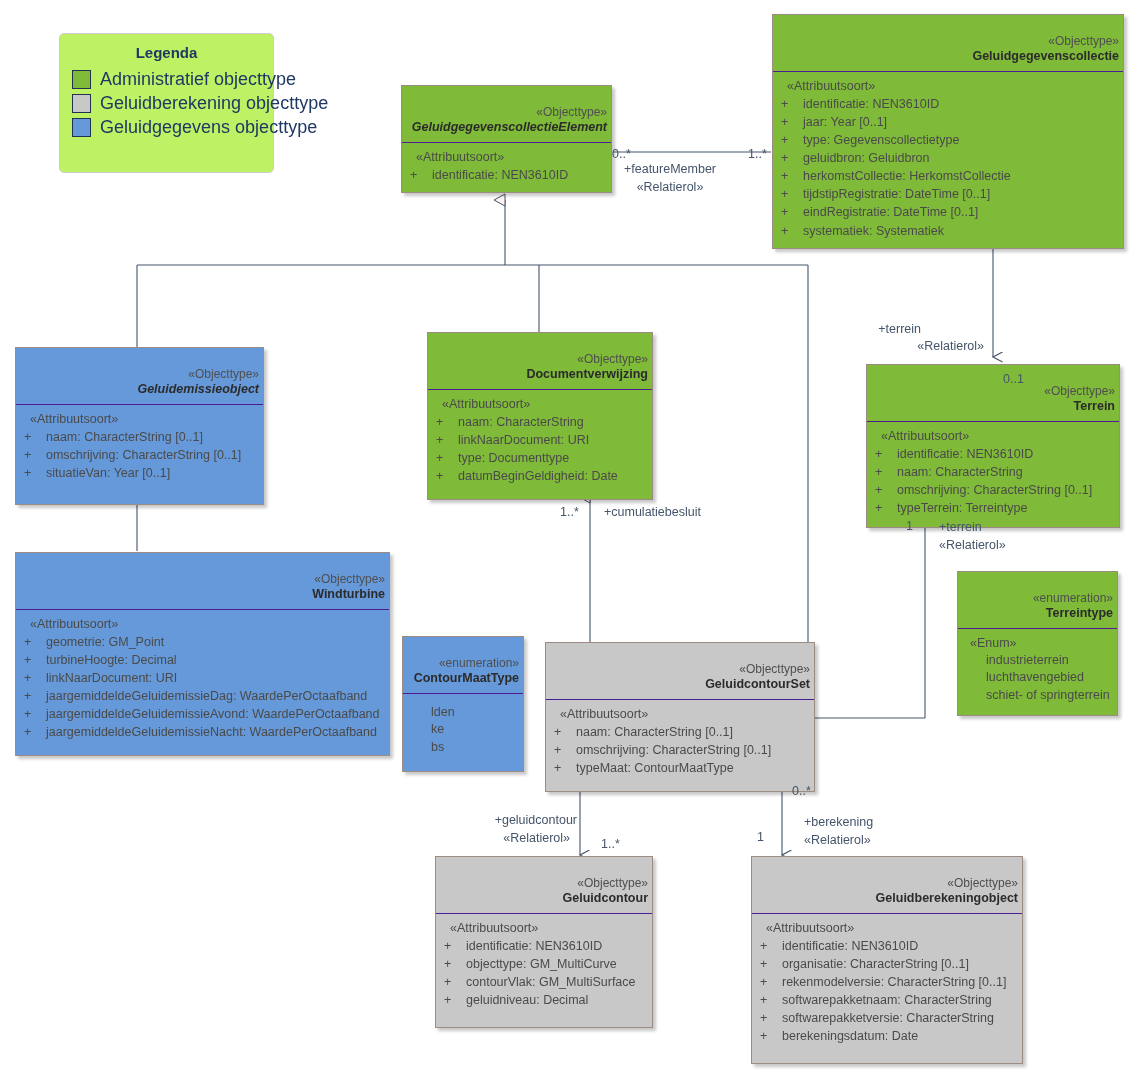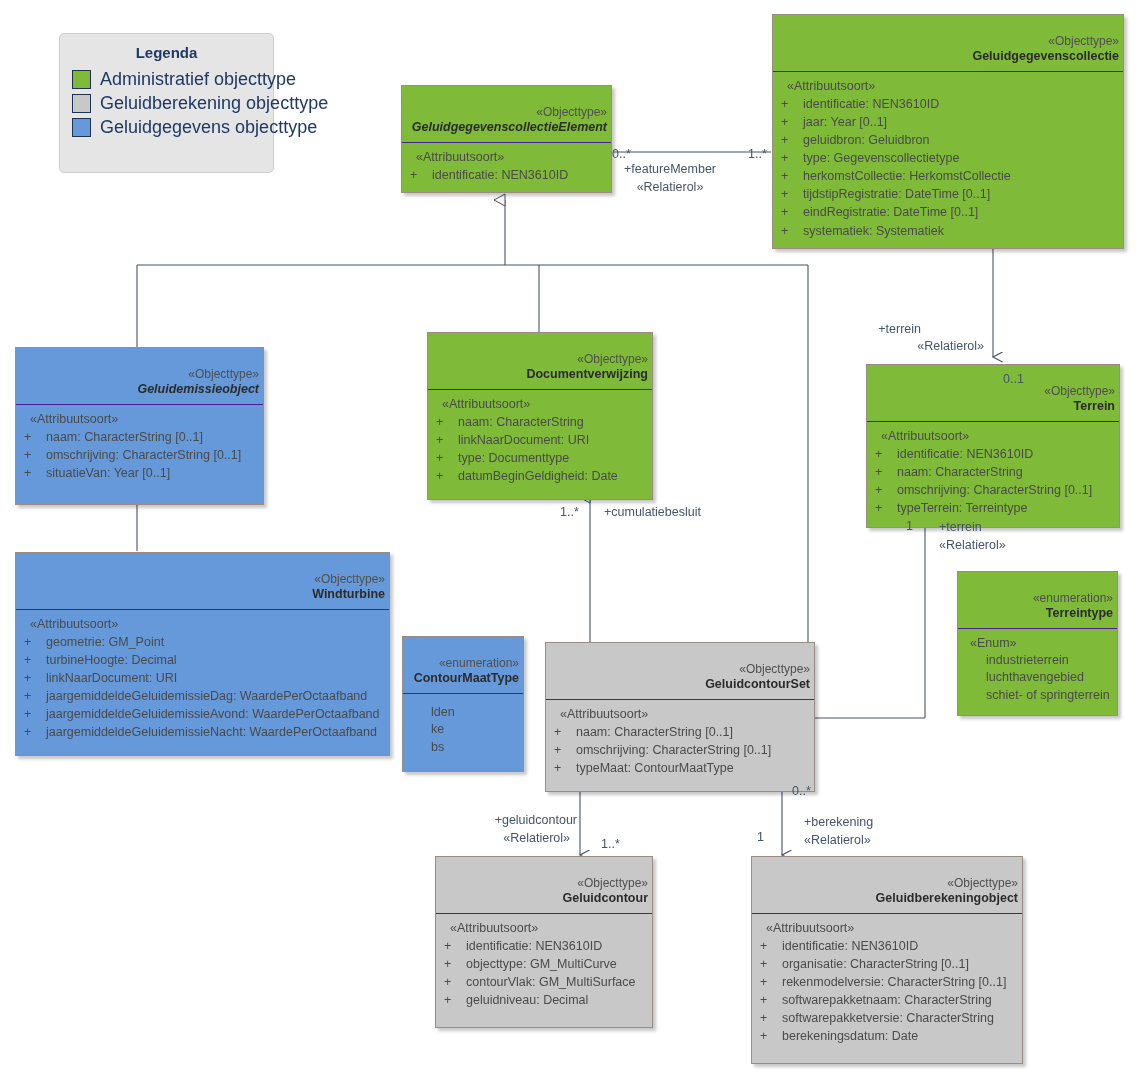--- a/index.html
+++ b/index.html
@@ -83,21 +83,21 @@
 
   
   .overflowbox .body { overflow: visible; }
   .overflowbox { overflow: visible; }
 
   
   #legend {
     position: absolute;
     left: 59px; top: 33px;
     width: 215px; height: 140px;
-    background: #e5e5e5;
+    background: #bef264;
     border: 1px solid #cdcdcd;
     border-radius: 5px;
     z-index: 6;
   }
   #legend .ltitle {
     text-align: center;
     font-weight: bold;
     font-size: 15px;
     color: #1f3864;
     margin-top: 10px;
@@ -189,22 +189,22 @@
 
   <div class="cls green" style="left:772px; top:14px; width:352px;">
     <div class="hdr">
       <span class="stereo">«Objecttype»</span>
       <span class="nm">Geluidgegevenscollectie</span>
     </div>
     <div class="body">
       <div class="sect">«Attribuutsoort»</div>
       <div class="attr"><span class="vis">+</span><span>identificatie: NEN3610ID</span></div>
       <div class="attr"><span class="vis">+</span><span>jaar: Year [0..1]</span></div>
+      <div class="attr"><span class="vis">+</span><span>type: Gegevenscollectietype</span></div>
       <div class="attr"><span class="vis">+</span><span>geluidbron: Geluidbron</span></div>
-      <div class="attr"><span class="vis">+</span><span>type: Gegevenscollectietype</span></div>
       <div class="attr"><span class="vis">+</span><span>herkomstCollectie: HerkomstCollectie</span></div>
       <div class="attr"><span class="vis">+</span><span>tijdstipRegistratie: DateTime [0..1]</span></div>
       <div class="attr"><span class="vis">+</span><span>eindRegistratie: DateTime [0..1]</span></div>
       <div class="attr"><span class="vis">+</span><span>systematiek: Systematiek</span></div>
     </div>
   </div>
 
   <div class="cls green abstract" style="left:401px; top:85px; width:211px;">
     <div class="hdr">
       <span class="stereo">«Objecttype»</span>

